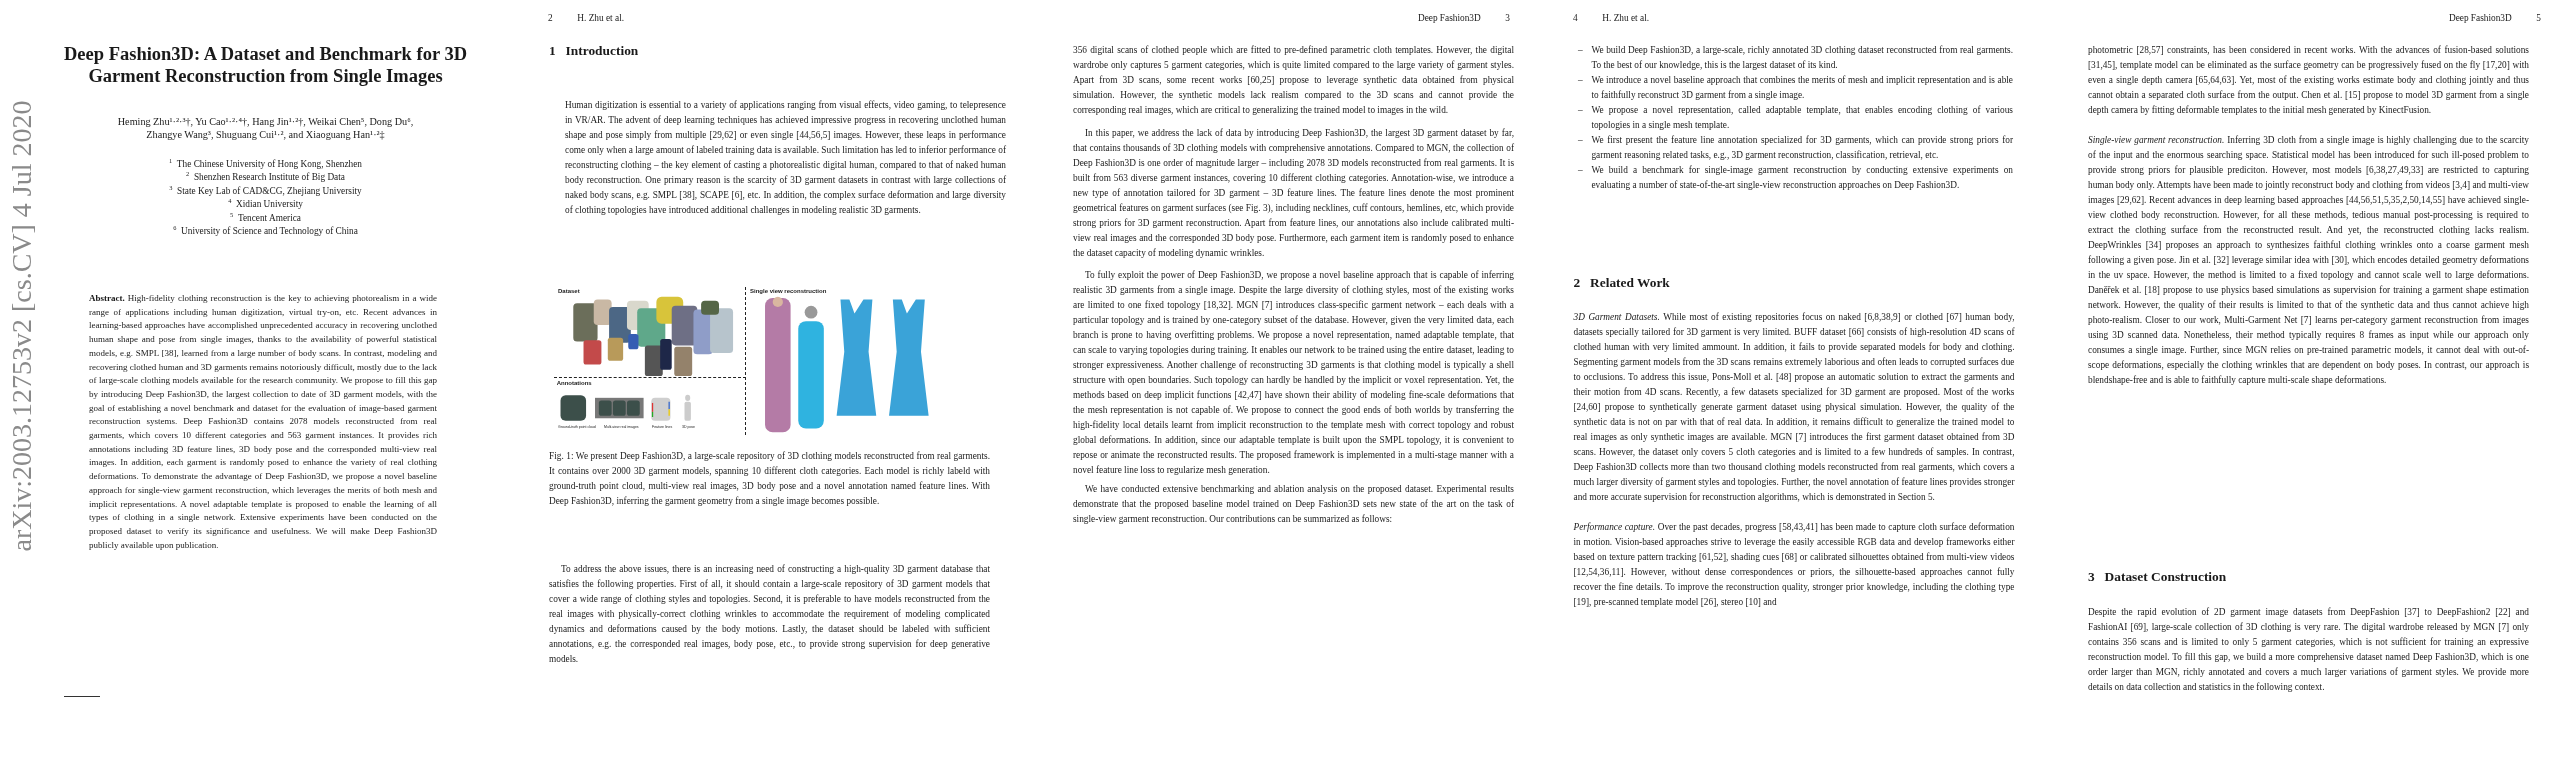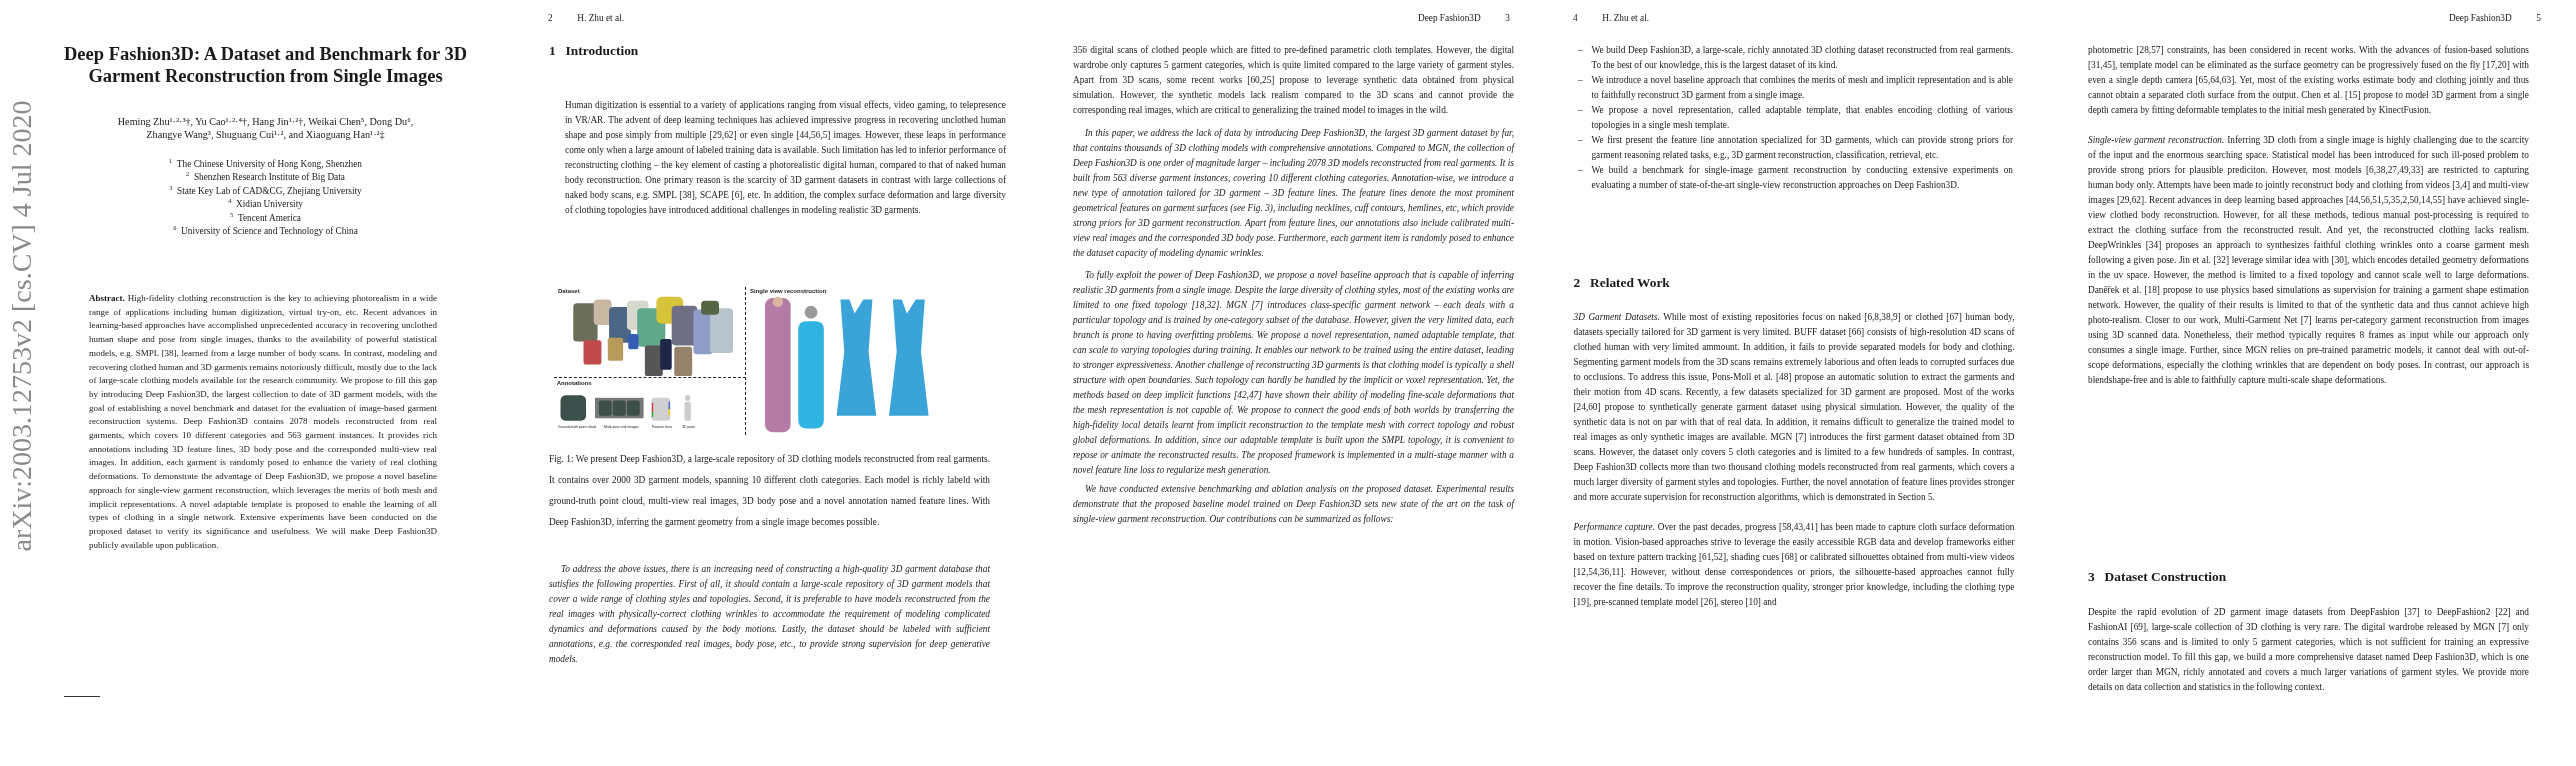--- a/index.html
+++ b/index.html
@@ -20,29 +20,29 @@
   .abstract b{font-weight:bold;}
   .fnrule{position:absolute;left:64px;top:696px;width:36px;border-top:0.6px solid #333;}
   .footnotes{position:absolute;left:64px;top:701px;width:447px;font-size:8.6px;line-height:13.4px;}
   .runhead{position:absolute;top:12.8px;font-size:9.3px;}
   .runhead .num{display:inline-block;width:27px;}
   .rh-left{left:33px;}
   .rh-right{right:35px;text-align:right;}
   .rh-right .num{text-align:right;width:27px;}
   .body{position:absolute;font-size:9.3px;line-height:15px;text-align:justify;width:441px;}
   .body p{margin:0;}
-  .indent{text-indent:12px;font-style:italic;}
+  .indent{text-indent:12px;}
   .section{position:absolute;font-size:13.4px;font-weight:bold;}
   .section .snum{display:inline-block;width:16.6px;}
   .figure{position:absolute;left:34px;top:275px;width:441px;height:160px;}
   .fig-label{position:absolute;font-family:"Liberation Sans",sans-serif;font-size:6px;font-weight:bold;color:#222;}
   .fig-sub{position:absolute;font-family:"Liberation Sans",sans-serif;font-size:3.5px;color:#222;}
   .dash-v{position:absolute;left:196px;top:11.5px;height:148px;border-left:1px dashed #222;}
   .dash-h{position:absolute;left:5.1px;top:102px;width:192px;border-top:1px dashed #222;}
-  .caption{position:absolute;left:34px;top:449px;width:441px;font-size:9.3px;line-height:21px;text-align:justify;}
+  .caption{position:absolute;left:34px;top:449px;width:441px;font-size:9.3px;line-height:15px;text-align:justify;}
   ul.contrib{list-style:none;margin:0;padding:0;}
   ul.contrib li{position:relative;padding-left:13.4px;margin:0;}
   ul.contrib li:before{content:"–";position:absolute;left:0;}
   i{font-style:italic;}
 </style>
 </head>
 <body>
 
 <div class="page p1">
   <div class="arxiv">

